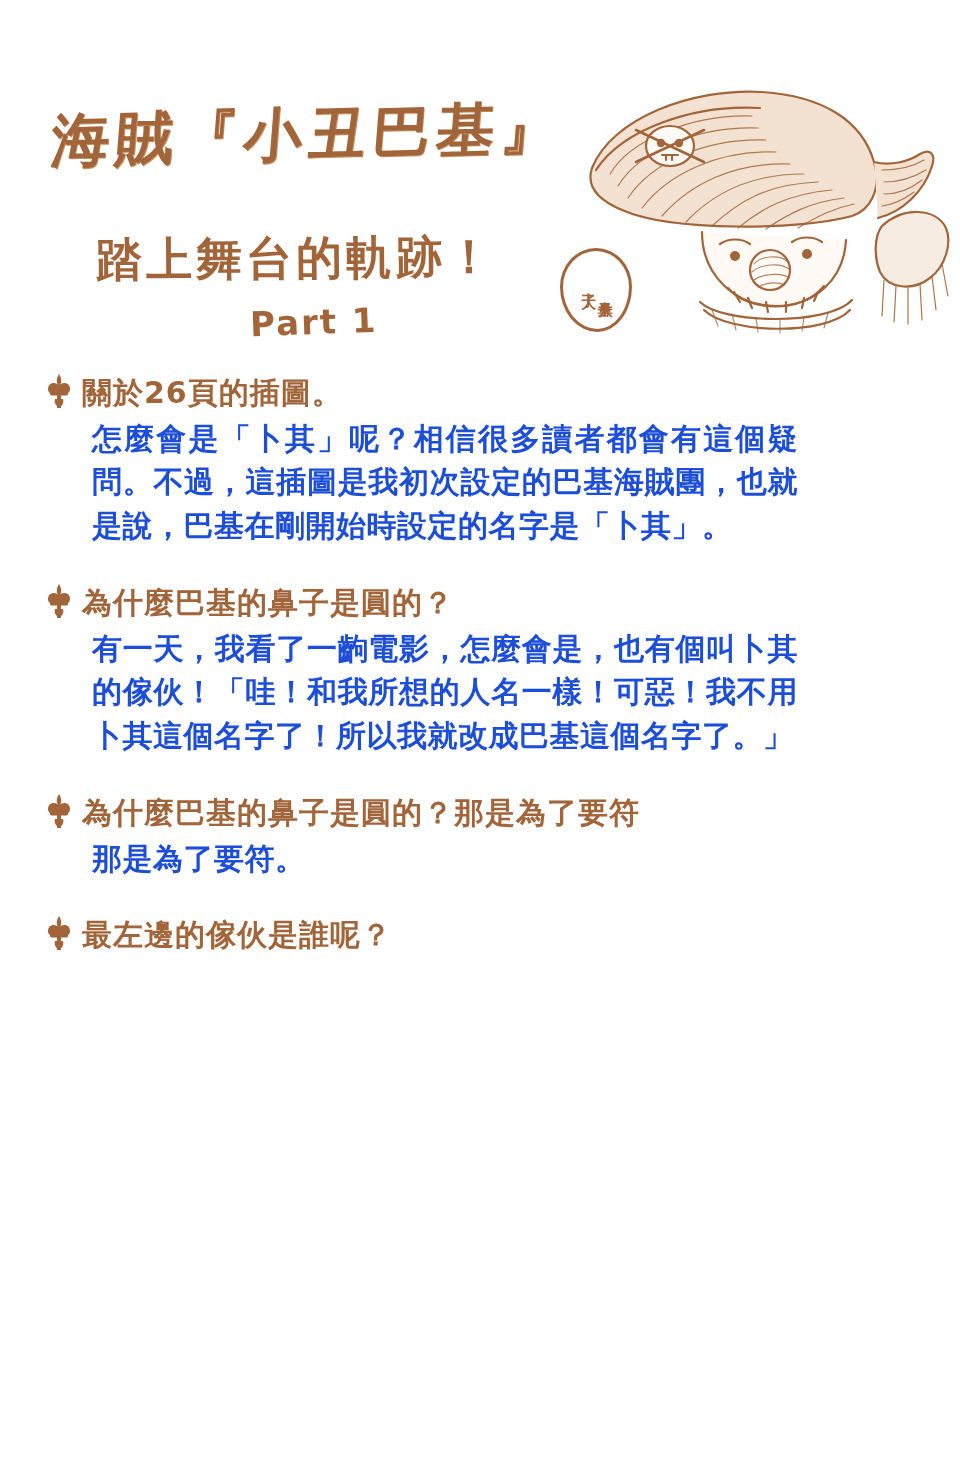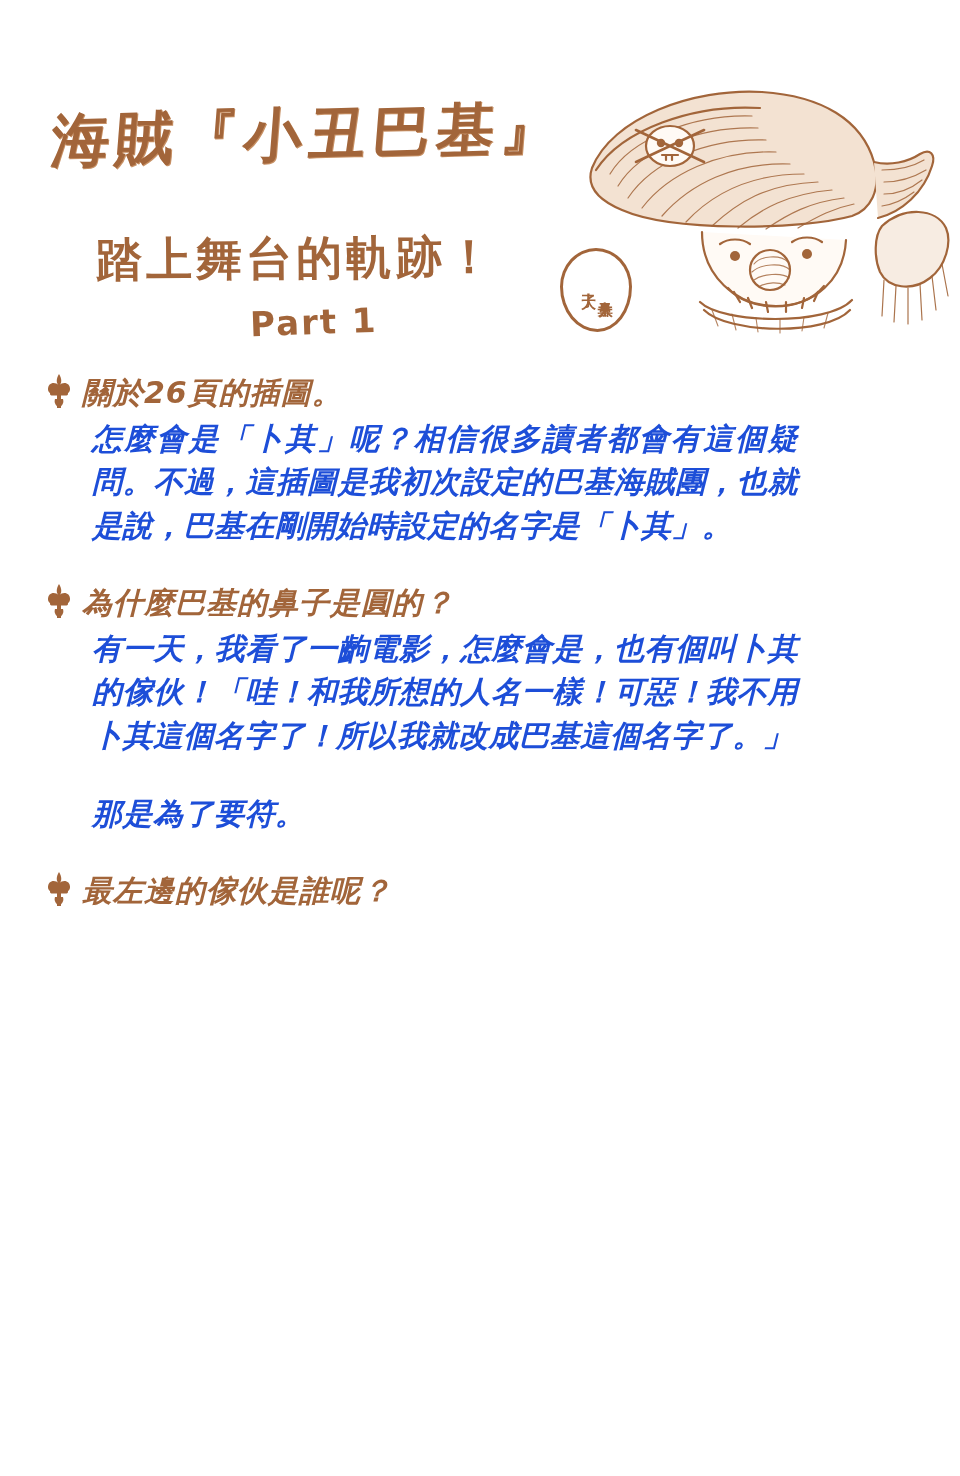--- a/index.html
+++ b/index.html
@@ -112,21 +112,20 @@
   }
 
   
   .content {
     position: absolute;
     left: 0;
     top: 372px;
     right: 17px;
     padding: 0 40px 0 46px;
     box-sizing: border-box;
-    font-style: italic;
   }
 
   .qa-block {
     margin-bottom: 34px;
     position: relative;
   }
 
   .qa-head {
     display: flex;
     align-items: flex-start;
@@ -282,20 +281,35 @@
               <path d="M13 34 C9 31 8 28 9 25 h8 c1 3 0 6 -4 9 Z"></path>
             </g>
           </svg>
         </span>
         <span class="q-text">為什麼巴基的鼻子是圓的？</span>
       </div>
       <div class="a-text">有一天，我看了一齣電影，怎麼會是，也有個叫卜其的傢伙！「哇！和我所想的人名一樣！可惡！我不用卜其這個名字了！所以我就改成巴基這個名字了。」</div>
     </div>
 
     <div class="qa-block">
+      <div class="qa-head">
+        <span class="fleur">
+          <svg width="26" height="34" viewBox="0 0 26 34" xmlns="http://www.w3.org/2000/svg">
+            <g fill="#a2653a">
+              <path d="M13 0 C10 5 10 9 13 12 C16 9 16 5 13 0 Z"></path>
+              <path d="M13 11 C8 7 2 9 2 15 C2 20 8 22 13 18 Z"></path>
+              <path d="M13 11 C18 7 24 9 24 15 C24 20 18 22 13 18 Z"></path>
+              <rect x="4" y="18" width="18" height="3.4" rx="1.4"></rect>
+              <path d="M11 21 h4 v13 h-4 z"></path>
+              <path d="M13 34 C9 31 8 28 9 25 h8 c1 3 0 6 -4 9 Z"></path>
+            </g>
+          </svg>
+        </span>
+        <span class="q-text">為什麼巴基的鼻子是圓的？那是為了要符</span>
+      </div>
       <div class="a-text">那是為了要符。</div>
     </div>
 
     <div class="qa-block">
       <div class="qa-head">
         <span class="fleur">
           <svg width="26" height="34" viewBox="0 0 26 34" xmlns="http://www.w3.org/2000/svg">
             <g fill="#a2653a">
               <path d="M13 0 C10 5 10 9 13 12 C16 9 16 5 13 0 Z"></path>
               <path d="M13 11 C8 7 2 9 2 15 C2 20 8 22 13 18 Z"></path>

